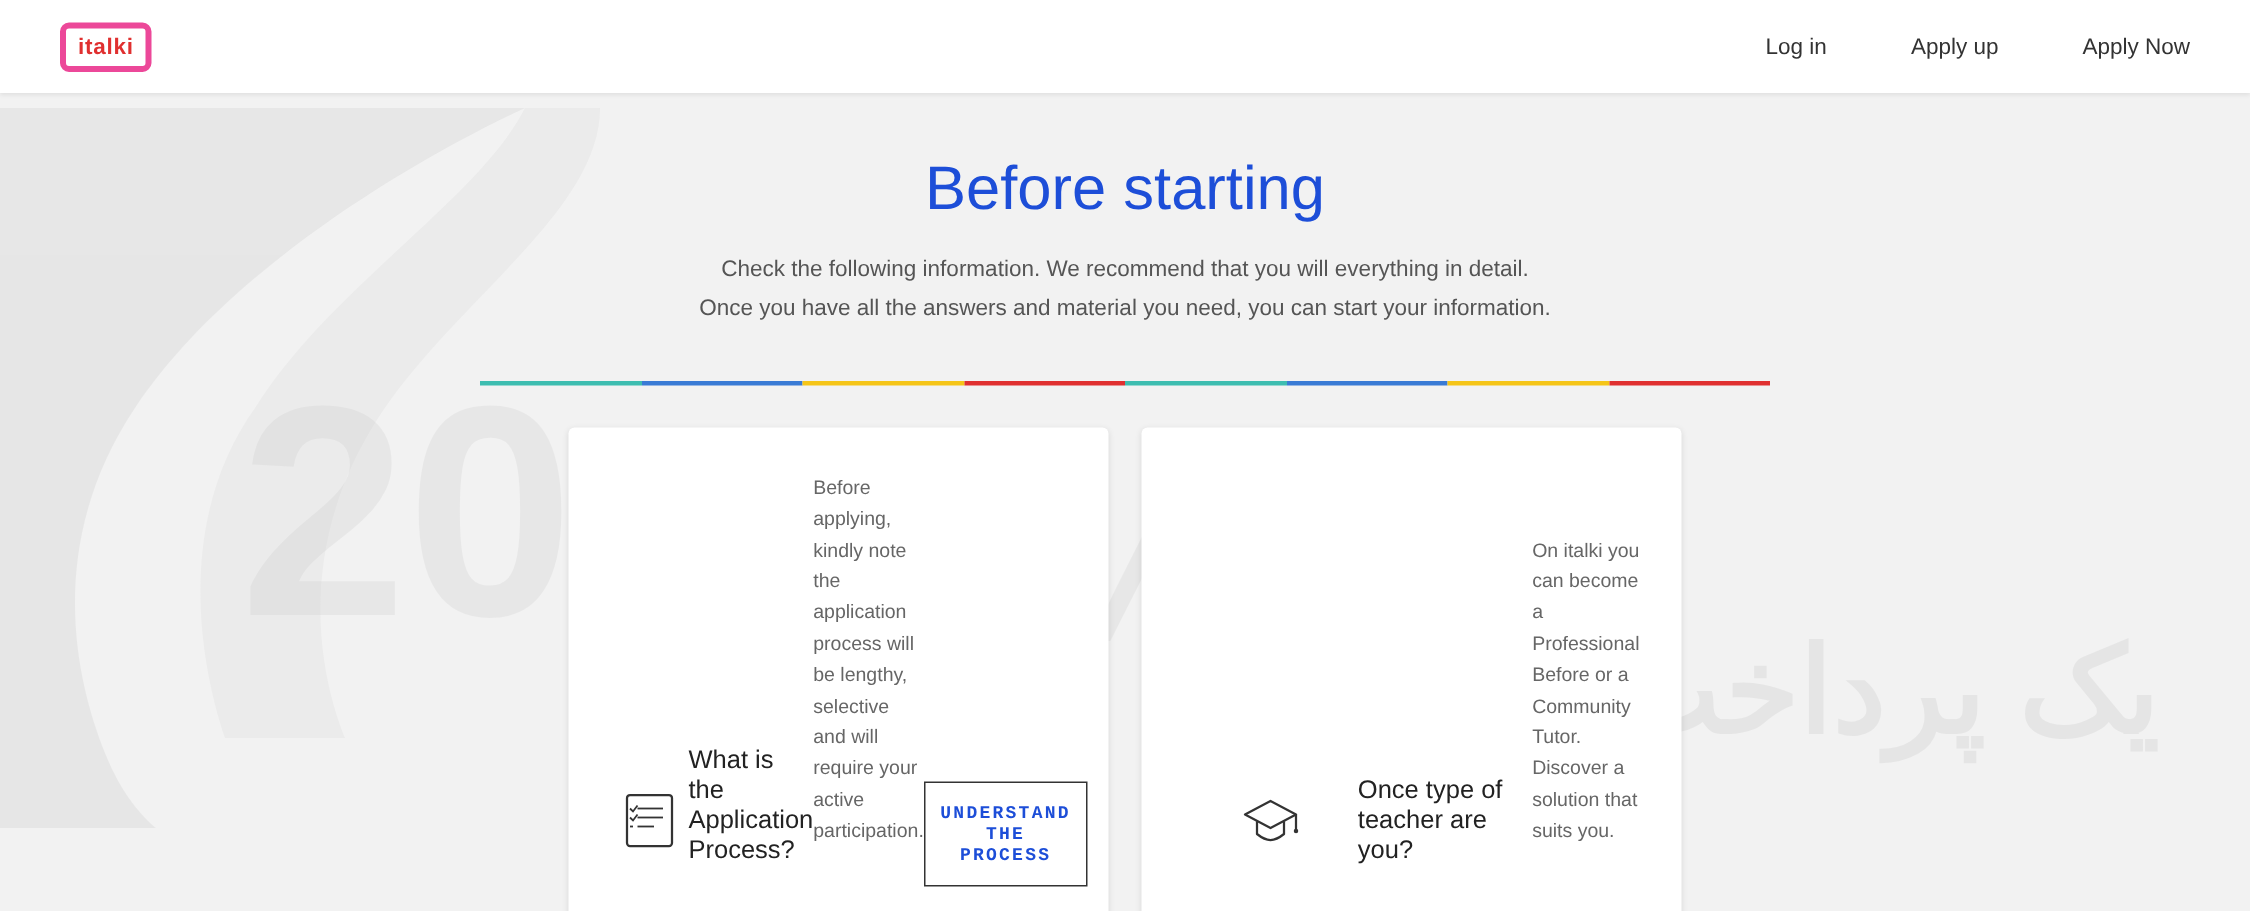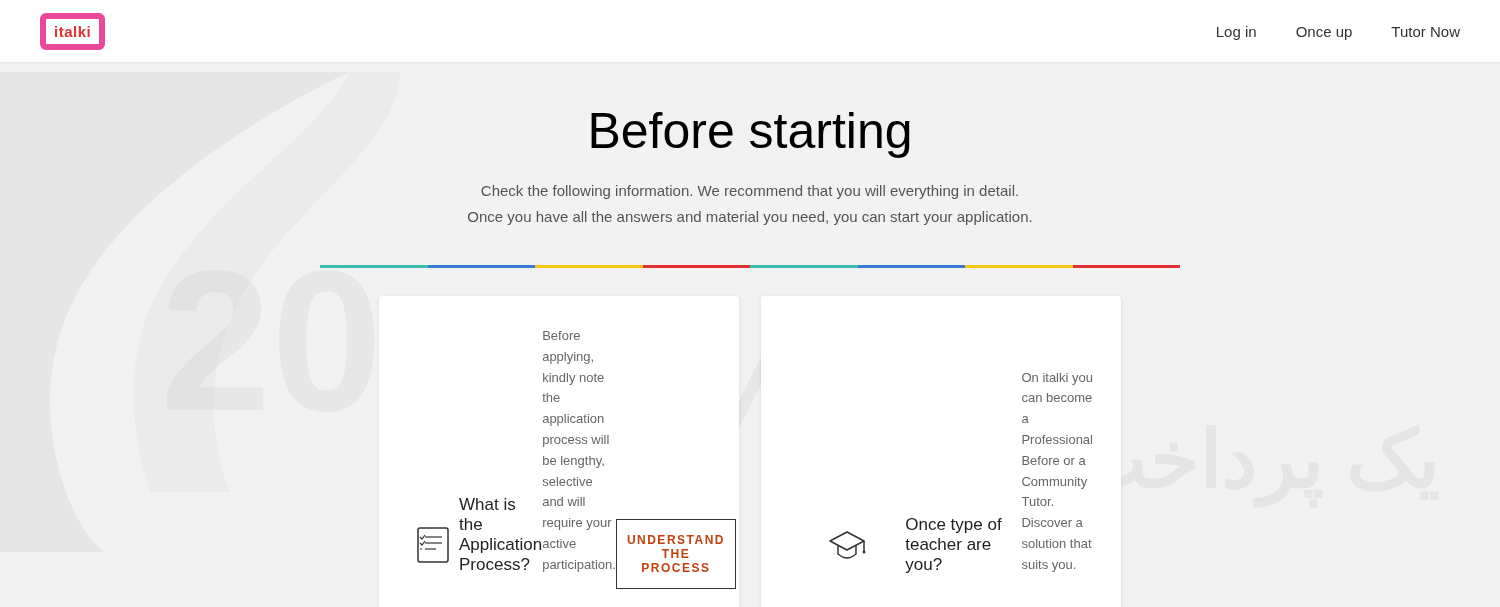--- a/index.html
+++ b/index.html
@@ -20,32 +20,32 @@
       background: #fff;
       box-shadow: 0 1px 3px rgba(0,0,0,0.08);
       position: relative;
       z-index: 10;
     }
     .logo-wrap {
       display: flex;
       align-items: center;
     }
     .logo-box {
-      border: 6px solid #ec4899;
+      border: 4px solid #ec4899;
       border-radius: 6px;
       padding: 4px 8px;
       color: #e03030;
       font-size: 15px;
       font-weight: 700;
       letter-spacing: 0.5px;
     }
     .header-nav {
       display: flex;
       align-items: center;
-      gap: 39px;
+      gap: 56px;
     }
     .nav-link {
       font-size: 15px;
       color: #333;
       cursor: pointer;
       text-decoration: none;
       font-weight: 400;
     }
     .nav-apply {
       font-size: 15px;
@@ -120,23 +120,23 @@
       font-size: 200px;
       font-weight: 900;
       color: #bbb;
       opacity: 0.18;
       pointer-events: none;
       z-index: 0;
       margin-top: 24px;
     }
 
     .page-title {
-      font-size: 50px;
+      font-size: 41px;
       font-weight: 300;
-      color: #000000;
+      color: #1d4ed8;
       margin-bottom: 18px;
       position: relative;
       z-index: 1;
     }
     .page-subtitle {
       font-size: 15px;
       color: #555;
       line-height: 1.7;
       max-width: 640px;
       margin: 0 auto 36px;
@@ -202,37 +202,38 @@
       color: #222;
       margin-bottom: 14px;
       width: 100%;
       text-align: left;
     }
 
     .card-desc {
       font-size: 13px;
       color: #666;
       line-height: 1.6;
-      margin-bottom: 13px;
+      margin-bottom: 26px;
       flex: 1;
     }
 
     .card-btn {
       display: block;
       width: 100%;
       padding: 13px 10px;
       border: 1.5px solid #333;
       background: #fff;
-      color: #c2410c;
+      color: #1d4ed8;
       font-size: 12px;
       font-weight: 600;
       letter-spacing: 1.5px;
       text-align: center;
       cursor: pointer;
       text-transform: uppercase;
+      font-family: Liberation Mono, monospace;
     }
 
     
     .cards-row-bottom {
       display: flex;
       justify-content: center;
       gap: 22px;
       position: relative;
       z-index: 1;
       padding: 0 10px;
@@ -271,42 +272,42 @@
   </style>
 </head>
 <body>
 
 <header class="header">
   <div class="logo-wrap">
     <div class="logo-box">italki</div>
   </div>
   <nav class="header-nav">
     <a class="nav-link">Log in</a>
-    <a class="nav-link">Once up</a>
-    <a class="nav-apply">Tutor Now</a>
+    <a class="nav-link">Apply up</a>
+    <a class="nav-apply">Apply Now</a>
   </nav>
 </header>
 
 <main class="main">
 
   <div class="watermark-container">
 
     <svg class="watermark-shape" viewBox="0 0 430 480" fill="none" xmlns="http://www.w3.org/2000/svg">
       <path d="M380 0 C380 0 200 80 120 200 C60 290 80 380 100 430 C120 480 150 490 150 490 L0 490 L0 0 Z" fill="#999"></path>
       <path d="M380 0 C350 60 250 120 200 200 C150 270 160 360 180 420 L260 420 C240 370 230 290 280 210 C330 130 430 70 430 0 Z" fill="#bbb"></path>
     </svg>
     <div class="watermark-num">20</div>
     <div class="watermark-text">PAYMENT</div>
     <div class="watermark-arabic">یک پرداخت خو</div>
   </div>
 
   <h1 class="page-title">Before starting</h1>
   <p class="page-subtitle">
     <span>Check the following information. We recommend that you will everything in detail.</span><br>
-    <span>Once you have all the answers and material you need, you can start your application.</span>
+    <span>Once you have all the answers and material you need, you can start your information.</span>
   </p>
 
   <div class="color-bar">
     <div class="color-bar-seg" style="background:#3dbdb0;"></div>
     <div class="color-bar-seg" style="background:#3a7bd5;"></div>
     <div class="color-bar-seg" style="background:#f5c518;"></div>
     <div class="color-bar-seg" style="background:#e03030;"></div>
     <div class="color-bar-seg" style="background:#3dbdb0;"></div>
     <div class="color-bar-seg" style="background:#3a7bd5;"></div>
     <div class="color-bar-seg" style="background:#f5c518;"></div>

